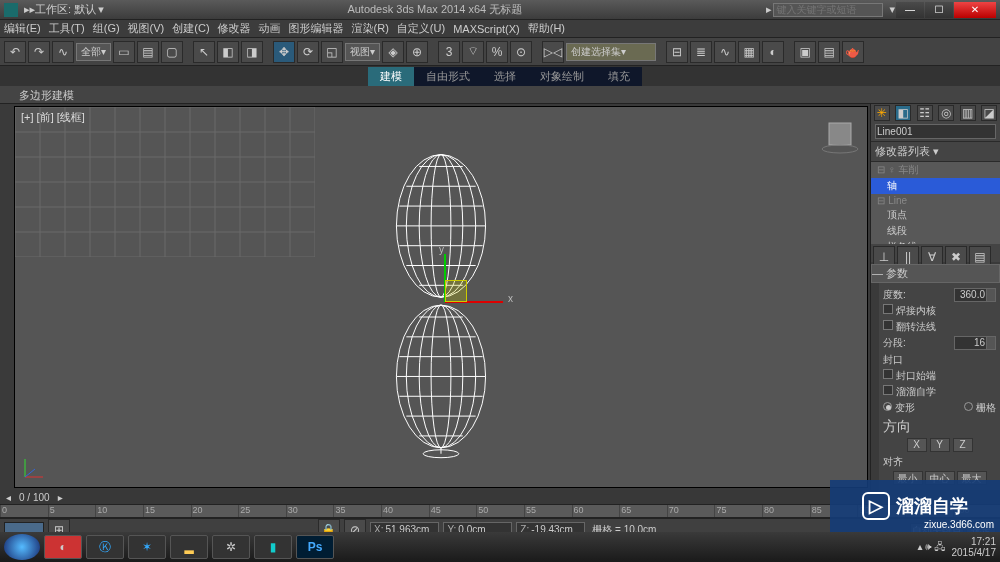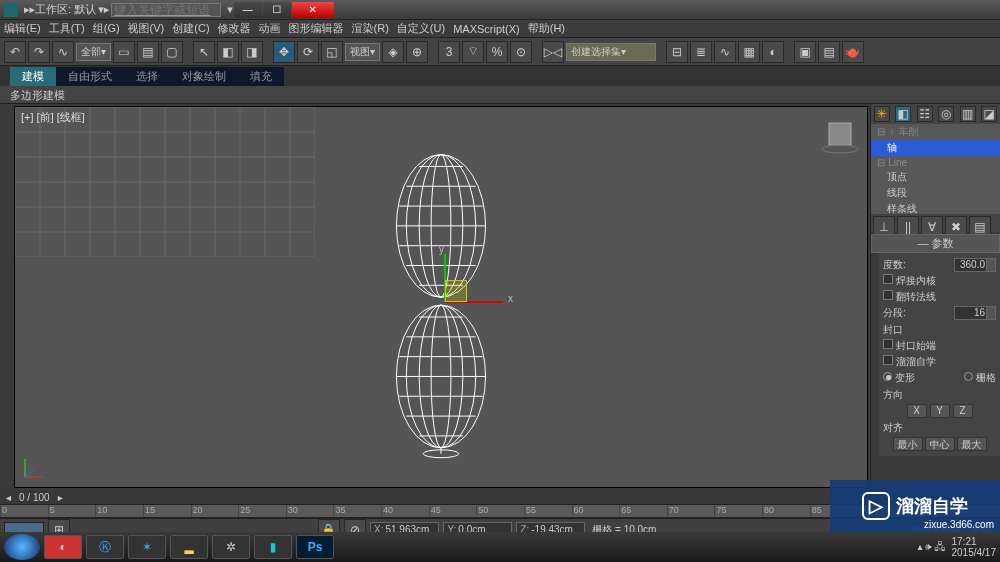--- a/index.html
+++ b/index.html
@@ -3,42 +3,42 @@
 <meta charset="utf-8">
 <style>
 * { margin: 0; padding: 0; box-sizing: border-box; font-family: "Microsoft YaHei", Arial, sans-serif; }
 body { width: 1000px; height: 562px; background: #3a3a3a; overflow: hidden; font-size: 11px; color: #ccc; position: relative; }
 
 
 .titlebar { height: 20px; background: linear-gradient(#5a5a5a,#3c3c3c); display: flex; align-items: center; padding: 0 4px; border-bottom: 1px solid #222; }
 .titlebar .app-icon { width: 14px; height: 14px; background: #1a6b6b; margin-right: 6px; }
 .titlebar .center { flex: 1; text-align: center; color: #bbb; font-size: 11px; }
 .titlebar .workspace { margin-left: 0; color: #ccc; }
-.titlebar .search { width: 110px; height: 14px; background: #555; border: 1px solid #777; color:#999; font-size:12px; padding:0 2px; margin-right:6px;text-decoration:underline; }
+.titlebar .search { width: 110px; height: 14px; background: #555; border: 1px solid #777; color:#999; font-size:10px; padding:0 2px; margin-right:6px; }
 .winbtn { width: 28px; height: 16px; display: inline-flex; align-items:center; justify-content:center; margin-left:1px; font-size:10px; color:#fff;}
 .winbtn.min { background: linear-gradient(#4a4a4a,#333); }
 .winbtn.max { background: linear-gradient(#4a4a4a,#333); }
 .winbtn.close { background: linear-gradient(#e44,#b00); width:42px; }
 
 
 .menubar { height: 18px; background: #3c3c3c; display: flex; align-items: center; padding: 0 4px; border-bottom: 1px solid #222; }
 .menubar span { margin-right: 8px; color: #ccc; font-size: 11px; cursor: default; }
 
 
 .toolbar { height: 28px; background: #434343; display: flex; align-items: center; padding: 0 4px; border-bottom: 1px solid #222; gap: 2px; }
 .tbtn { width: 22px; height: 22px; background: #4a4a4a; border: 1px solid #2a2a2a; display: inline-flex; align-items:center; justify-content:center; font-size:12px; color:#ccc; }
 .tbtn.accent { background:#2a5a7a; }
 .sep { width: 6px; }
 .combo { height: 18px; background:#555; border:1px solid #777; color:#ccc; font-size:10px; padding: 0 4px; display:inline-flex; align-items:center; }
 
 
-.tabsrow { height: 20px; background: #333; display:flex; align-items:flex-end; padding-left:10px; }
+.tabsrow { height: 20px; background: #333; display:flex; align-items:flex-end; padding-left:10px;justify-content:center; }
 .tab { padding: 2px 12px; background:#0f172a; color:#999; font-size:11px; }
 .tab.active { background:#2a6b7a; color:#fff; }
-.subbar { height: 18px; background:#444; padding: 2px 10px; font-size:11px; color:#ccc; border-bottom:1px solid #222;}
+.subbar { height: 18px; background:#444; padding: 2px 19px; font-size:11px; color:#ccc; border-bottom:1px solid #222;}
 
 
 .main { display:flex; height: 386px; }
 .viewport { flex:1; position:relative; background:#555; border:1px solid #000; margin: 2px; overflow:hidden; }
 .vp-label { position:absolute; top:3px; left:6px; color:#ddd; font-size:11px; }
 .grid { position:absolute; inset:0; }
 .grid line { stroke:#6a6a6a; stroke-width:1; }
 .grid line.axis { stroke:#3a3a3a; stroke-width:1.5; }
 .objwire line, .objwire ellipse { stroke:#fff; fill:none; stroke-width:1; }
 .gizmo-box { position:absolute; width:22px; height:22px; border:1px solid #cc0; background:rgba(204,204,0,0.25); }
@@ -51,21 +51,21 @@
 
 .rightpanel { width: 130px; background:#3a3a3a; border-left:1px solid #222; display:flex; flex-direction:column; font-size:11px; }
 .rp-icons { height:20px; display:flex; justify-content:space-around; align-items:center; background:#444;}
 .rp-icons .tbtn{width:16px;height:16px;}
 .rp-row { padding: 2px 4px; background:#444; border-bottom:1px solid #2a2a2a; }
 .rp-list { background:#585858; height: 90px; overflow:auto; font-size:10px; }
 .rp-list .item { padding:1px 4px 1px 16px; color:#ccc; }
 .rp-list .item.sel { background:#2a5bd8; color:#fff; }
 .rp-list .item.hdr { padding-left:6px; color:#888; }
 .rp-oddicons { height:18px; display:flex; gap:2px; padding:2px; background:#444;}
-.rp-section-title { background:#555; text-align:center; padding:1px 0; border:1px solid #666; margin-top:2px;}
+.rp-section-title { background:#555; padding:1px 0; border:1px solid #666; margin-top:2px;}
 .rp-params { background:#444; padding:3px 4px;margin-left:8px; }
 .rp-params .row { display:flex; align-items:center; justify-content:space-between; margin:2px 0; font-size:10px;}
 .spinner { width:42px; height:14px; background:#333; border:1px solid #666; color:#ccc; font-size:10px; text-align:right; padding-right:10px; position:relative;}
 .spinner::after{content:"";position:absolute;right:0;top:0;width:8px;height:100%;background:#555;border-left:1px solid #666;}
 .chk { width:10px;height:10px;background:#333;border:1px solid #777;display:inline-block;margin-right:3px;}
 .rad { width:9px;height:9px;border-radius:50%;border:1px solid #999;display:inline-block;margin-right:3px;}
 .rad.on::after{content:"";display:block;width:5px;height:5px;border-radius:50%;background:#ccc;margin:2px;}
 .xyz-btn{width:20px;height:14px;background:#555;border:1px solid #333;font-size:10px;text-align:center;}
 
 
@@ -93,20 +93,21 @@
 .taskbar .tray{margin-left:auto;display:flex;align-items:center;gap:6px;color:#ccc;font-size:10px;}
 </style>
 </head>
 <body>
 
 <div class="titlebar">
   <div class="app-icon"></div>
   <span>▸▸</span>
   <span class="workspace">工作区: 默认</span>
   <span style="margin-left:2px">▾</span>
+  <div class="center">Autodesk 3ds Max  2014 x64   无标题</div>
   <span style="margin-right:2px">▸</span>
   <input class="search" placeholder="键入关键字或短语" style="">
   <span>▾</span>
   <div class="winbtn min">—</div>
   <div class="winbtn max">☐</div>
   <div class="winbtn close">✕</div>
 </div>
 
 <div class="menubar">
   <span>编辑(E)</span>
@@ -282,20 +283,22 @@
 
   <div class="rightpanel">
     <div class="rp-icons">
       <div class="tbtn" style="color:#fa0">✳</div>
       <div class="tbtn" style="background:#2a6b8a">◧</div>
       <div class="tbtn">☷</div>
       <div class="tbtn">◎</div>
       <div class="tbtn">▥</div>
       <div class="tbtn">◪</div>
     </div>
+    <div class="rp-row"><input style="width: 100%; background: rgb(51, 51, 51); border: 1px solid rgb(102, 102, 102); color: rgb(204, 204, 204); font-size: 10px; padding: 1px;" value="Line001"></div>
+    <div class="rp-row"><span>修改器列表</span> ▾</div>
     <div class="rp-list">
       <div class="item hdr">⊟ ♀ <span>车削</span></div>
       <div class="item sel">轴</div>
       <div class="item hdr">⊟ <span>Line</span></div>
       <div class="item">顶点</div>
       <div class="item">线段</div>
       <div class="item">样条线</div>
     </div>
     <div class="rp-oddicons">
       <div class="tbtn">⊥</div>
@@ -324,21 +327,21 @@
       <div class="row">
           <span><span class="chk"></span><span>封口始端</span></span>
         </div>
       <div class="row">
           <span><span class="chk"></span><span>溜溜自学</span></span>
         </div>
       <div class="row">
         <span><span class="rad on"></span><span>变形</span></span>
         <span><span class="rad"></span><span>栅格</span></span>
       </div>
-      <div style="font-size:10px;margin-top:3px">方向</div>
+      <div style="font-size:14px;margin-top:3px">方向</div>
       <div class="row" style="justify-content:center;gap:3px">
         <div class="xyz-btn">X</div>
         <div class="xyz-btn">Y</div>
         <div class="xyz-btn">Z</div>
       </div>
       <div style="font-size:10px;margin-top:3px">对齐</div>
       <div class="row" style="justify-content:center;gap:2px">
         <div class="xyz-btn" style="width:30px">最小</div>
         <div class="xyz-btn" style="width:30px">中心</div>
         <div class="xyz-btn" style="width:30px">最大</div>
@@ -433,18 +436,18 @@
   <div class="start"></div>
   <div class="taskbtn" style="background:#c33">◐</div>
   <div class="taskbtn" style="color:#3af">Ⓚ</div>
   <div class="taskbtn" style="color:#3af">✶</div>
   <div class="taskbtn" style="color:#fc5">▂</div>
   <div class="taskbtn">✲</div>
   <div class="taskbtn" style="color:#1cc">▮</div>
   <div class="taskbtn" style="background:#001d33;color:#4af;font-weight:bold">Ps</div>
   <div class="tray">
     <span>▴ 🕪 🖧</span>
-    <div style="line-height:11px">
+    <div style="text-align:right;line-height:11px">
       <div>17:21</div>
       <div>2015/4/17</div>
     </div>
   </div>
 </div>
 
 </body></html>

